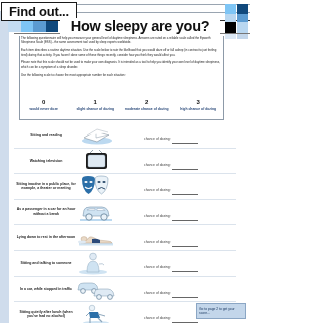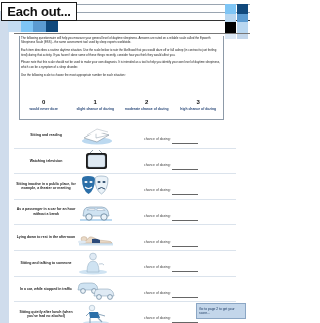--- a/index.html
+++ b/index.html
@@ -77,30 +77,33 @@
   <div class="header-rule-a"></div>
   <div class="header-rule-b"></div>
   <div class="header-rule-c"></div>
   <div class="header-rule-d"></div>
   <div class="tr-rule1"></div>
   <div class="tr-rule2"></div>
   <div class="tr-rule3"></div>
   <div class="tr-rule4"></div>
 
   <div class="findout-box">
-    <span class="findout-text">Each out...</span>
+    <span class="findout-text">Find out...</span>
   </div>
 
   <div class="swatches">
     <i style="background:#c3dcf2"></i>
     <i style="background:#7ec5f5"></i>
     <i style="background:#5b9bd1"></i>
     <i style="background:#10497c"></i>
   </div>
 
+  <div class="title">
+    <span class="title-text">How sleepy are you?</span>
+  </div>
 
   <div class="tr-grid">
     <b style="left:3px;top:3px;width:11px;height:10px;background:#7ec5f5"></b>
     <b style="left:15px;top:3px;width:11px;height:10px;background:#10497c"></b>
     <b style="left:3px;top:13px;width:11px;height:8px;background:#b9d7f0"></b>
     <b style="left:15px;top:13px;width:11px;height:8px;background:#5b9bd1"></b>
     <b style="left:3px;top:21px;width:11px;height:11px;background:#000000"></b>
     <b style="left:15px;top:21px;width:11px;height:11px;background:#b9d7f0"></b>
     <b style="left:3px;top:33px;width:11px;height:5px;background:#dbe8f5"></b>
     <b style="left:15px;top:33px;width:11px;height:5px;background:#c3d6ea"></b>

